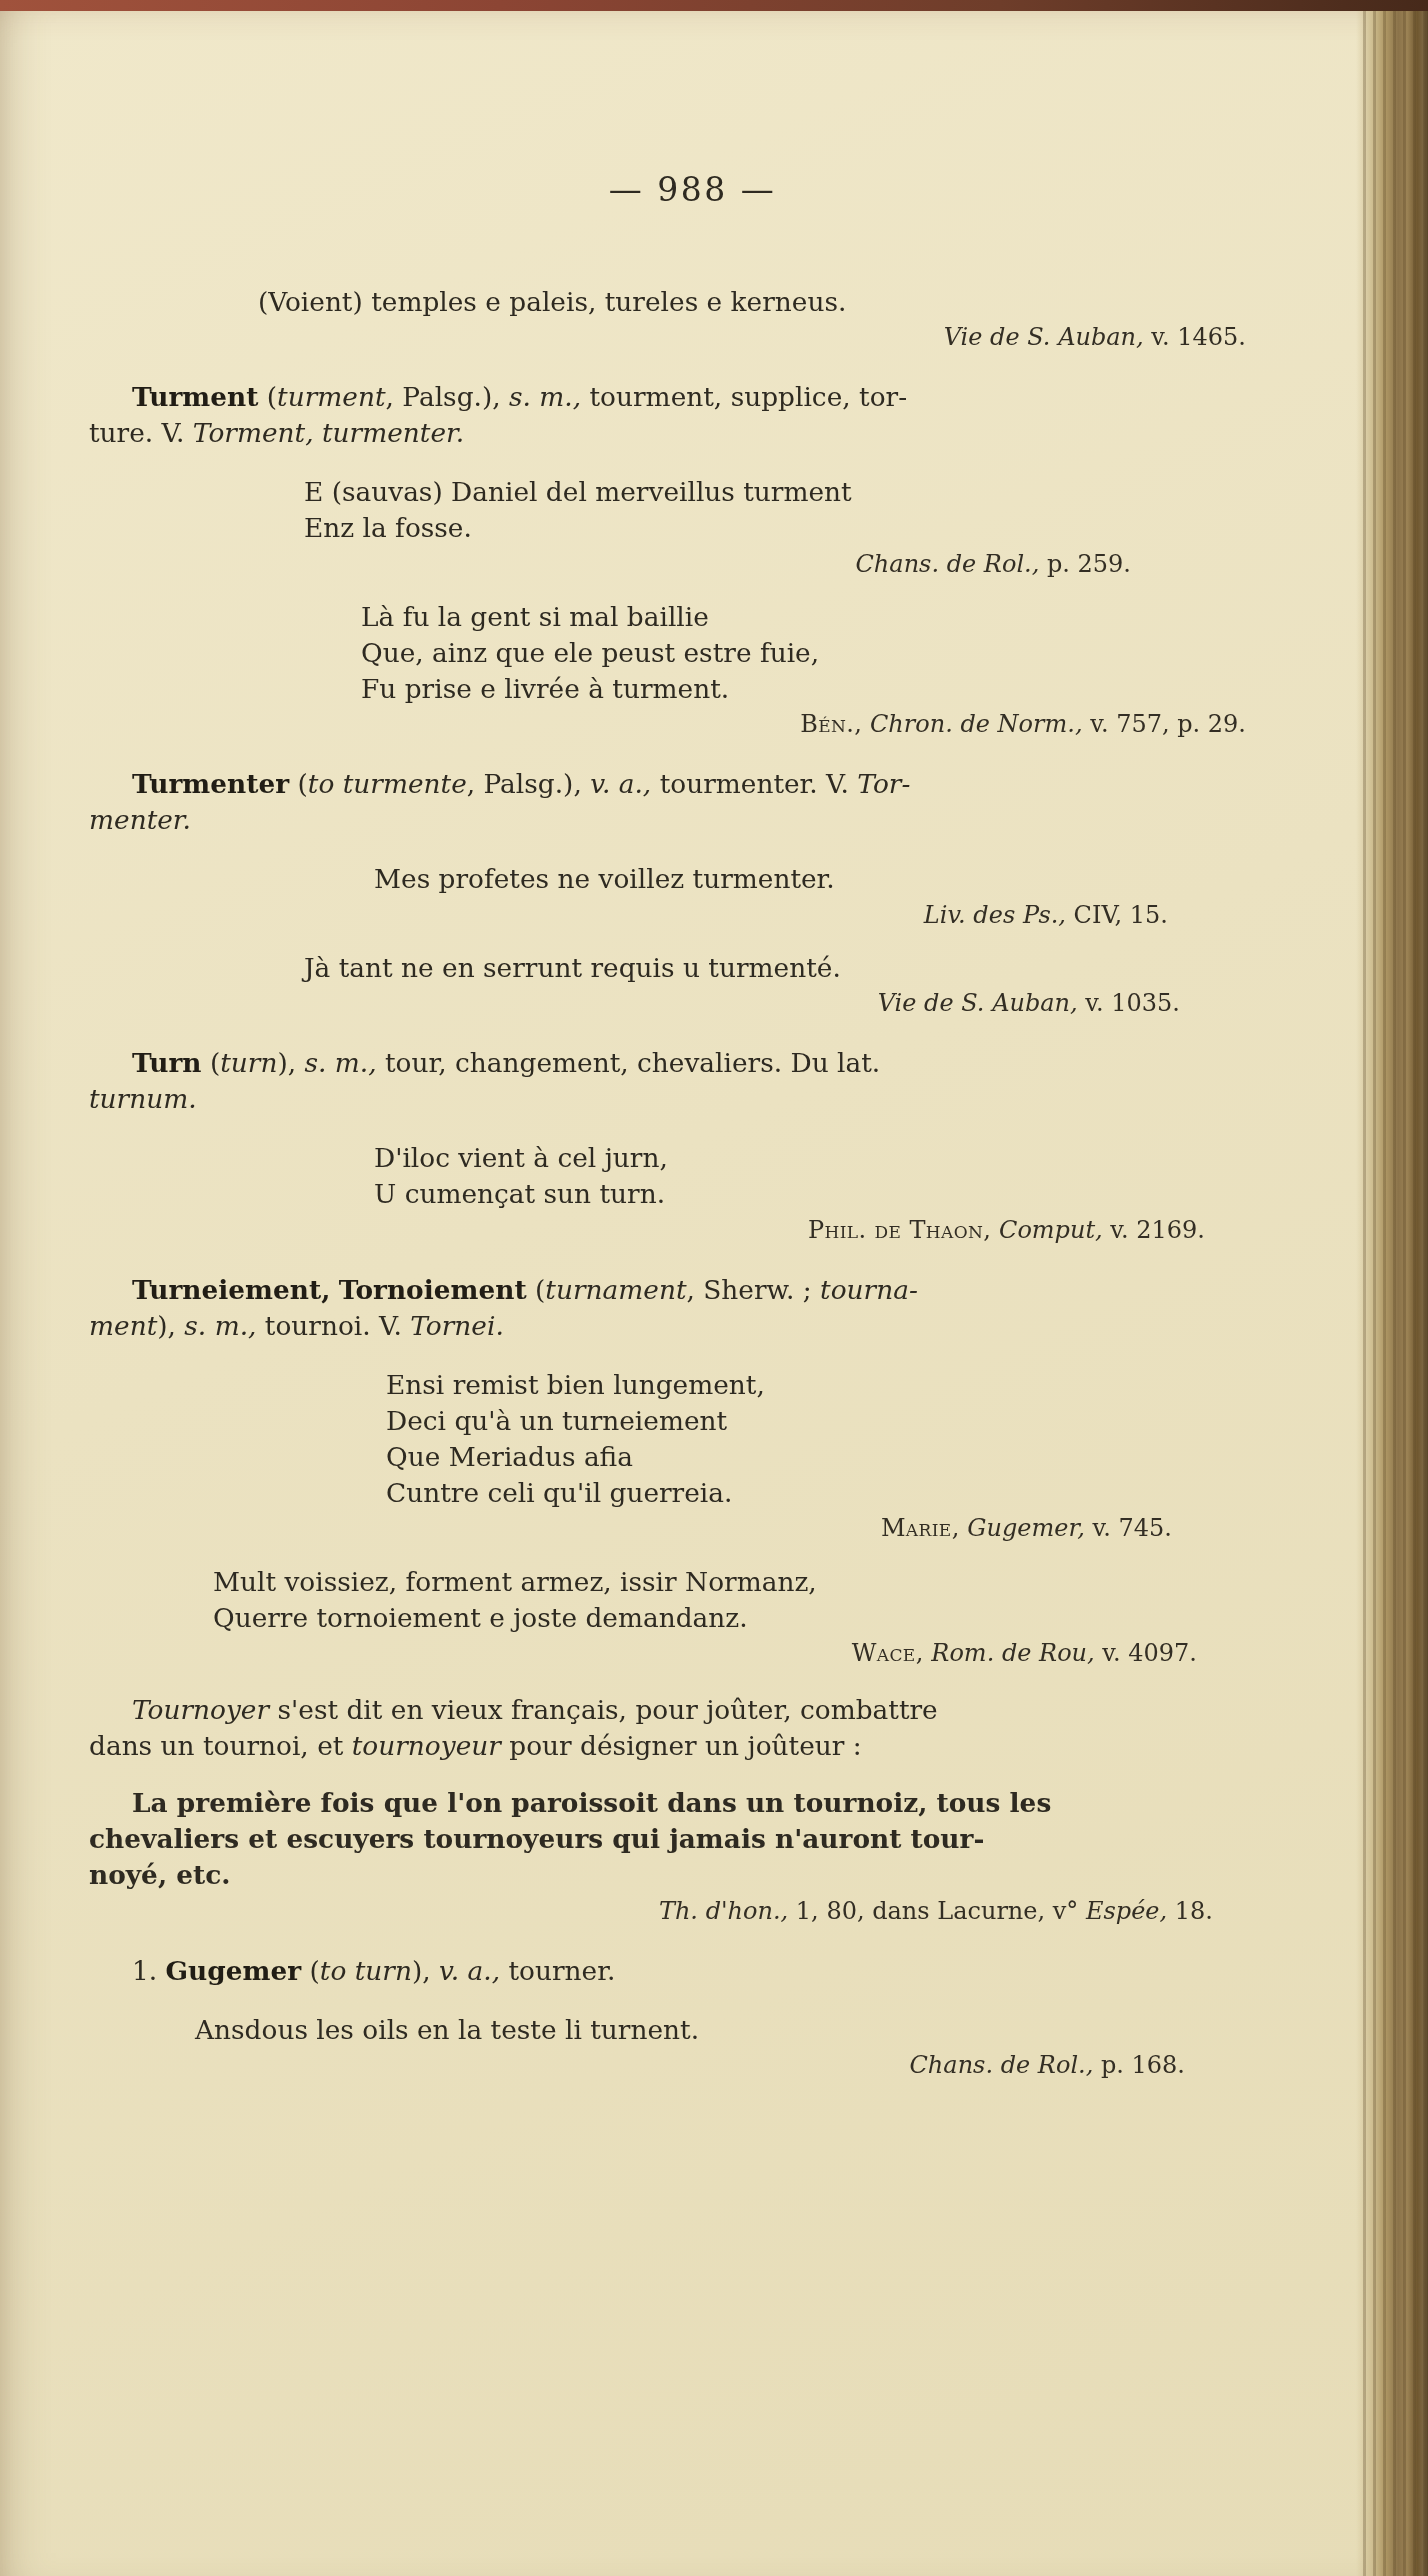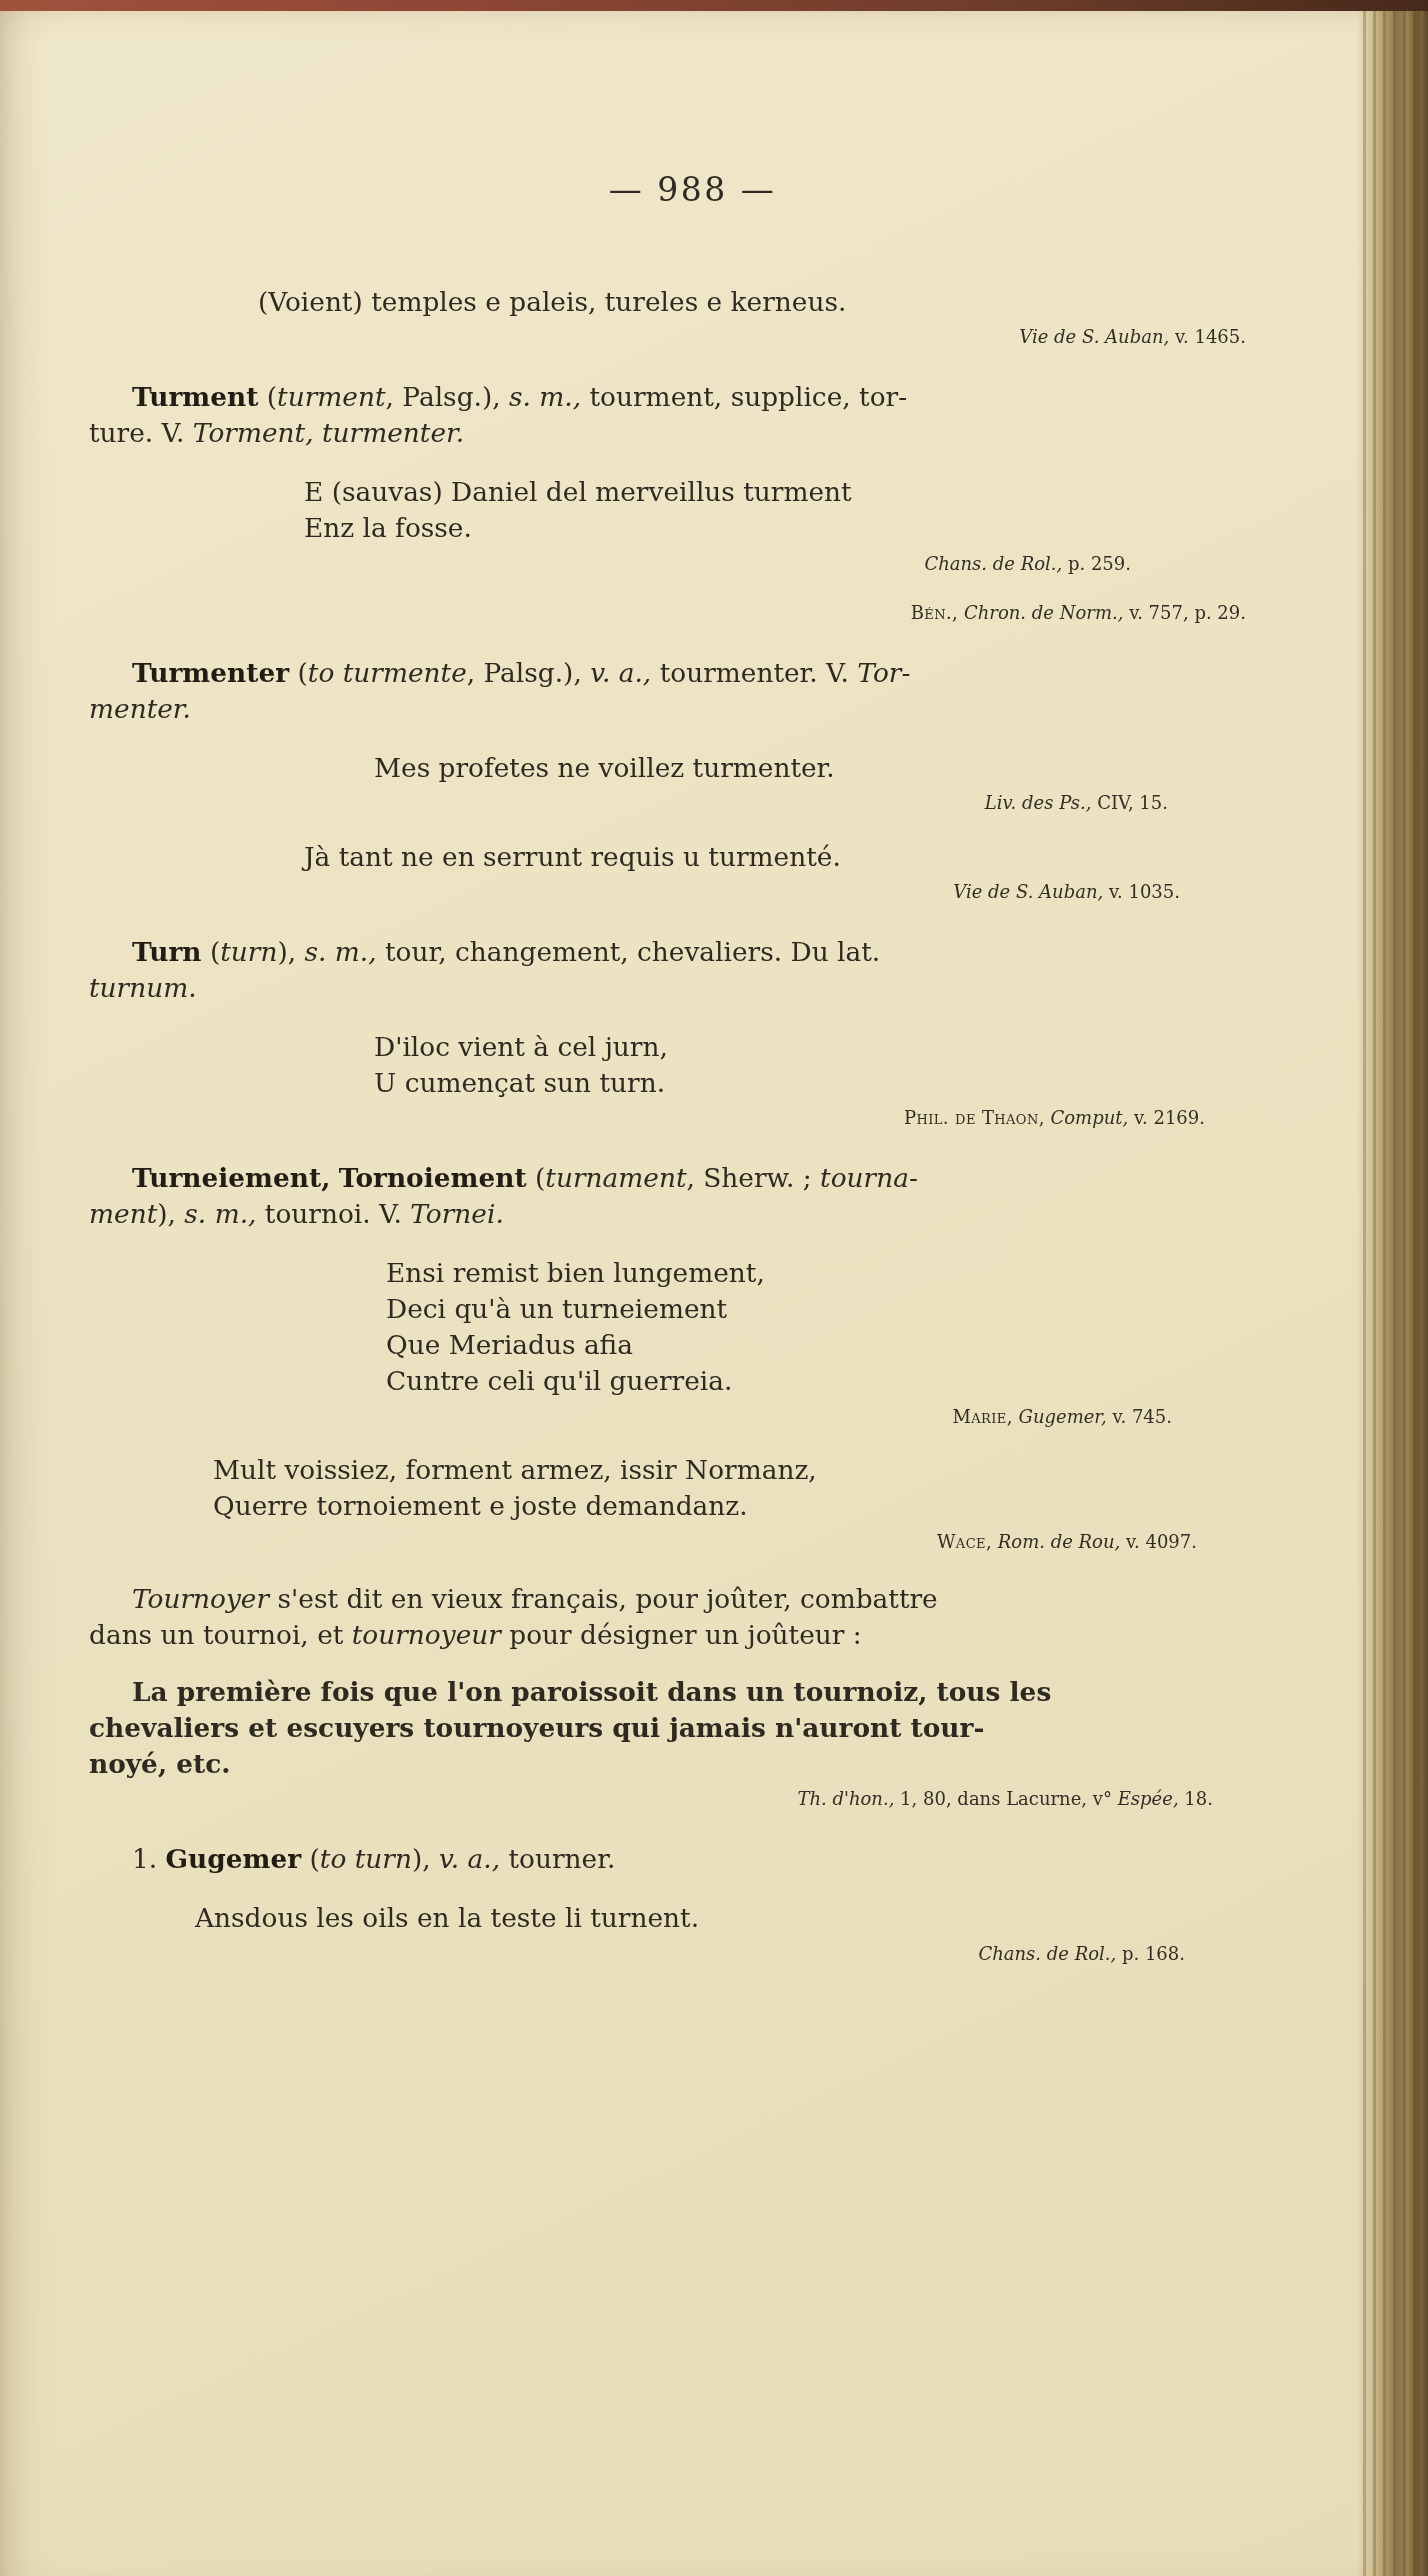--- a/index.html
+++ b/index.html
@@ -9,21 +9,21 @@
     box-shadow:inset 33px 0 50px -37px rgba(110,85,50,.45), inset 0 30px 41px -33px rgba(120,60,40,.30);}
   .edge-top{position:absolute;top:0;left:0;width:100%;height:10.7px;z-index:3;
     background:linear-gradient(to right,#a0523c 0%,#8c4534 35%,#6e3d2a 70%,#46291a 100%);}
   .edge-right{position:absolute;top:0;right:0;width:73px;height:100%;z-index:2;
     background:
       repeating-linear-gradient(to right,rgba(80,60,30,0) 0 7.4px,rgba(80,60,30,.28) 7.4px 10px),
       linear-gradient(to right,rgba(230,220,185,0) 0%,#cfbf92 22%,#af9865 40%,#8b734a 58%,#9c8355 70%,#6f572f 84%,#7d6742 92%,#513d22 100%);}
   .content{position:absolute;left:89px;top:172px;width:1207px;font-size:26.4px;line-height:36px;z-index:1;}
   .pagenum{text-align:center;font-size:33px;letter-spacing:2.5px;margin:0 0 76px;}
   .verse{margin:21.5px 0 3.3px;}
-  .cite{font-size:18px;line-height:28px;text-align:right;margin:3.3px 0 21.5px;color:#332e24;}
+  .cite{font-size:24px;line-height:28px;text-align:right;margin:3.3px 0 21.5px;color:#332e24;}
   .entry{margin:28px 0 23px;}
   .para{margin:25px 0 18px;}
   .prose{margin:21.5px 0 1.7px;font-weight:bold;}
   .line{min-height:36px;}
   .indent{padding-left:43px;}
   b{font-weight:bold;color:#211d15;}
   i{font-style:italic;}
   .sc{font-variant:small-caps;letter-spacing:0.4px;text-align:center;}
   .ml150{margin-left:124px}.ml205{margin-left:169px}.ml220{margin-left:106px}.ml260{margin-left:215px}
   .ml330{margin-left:272px}.ml345{margin-left:285px}.ml360{margin-left:297px}
@@ -50,20 +50,25 @@
       <div class="line indent"><b>Turment</b><span> (</span><i>turment</i><span>, Palsg.), </span><i>s. m.,</i><span> tourment, supplice, tor-</span></div>
       <div class="line"><span>ture. V. </span><i>Torment, turmenter.</i></div>
     </div>
 
     <div class="verse ml260">
       <div class="vl">E (sauvas) Daniel del merveillus turment</div>
       <div class="vl">Enz la fosse.</div>
     </div>
     <div class="cite pr200"><i>Chans. de Rol.,</i><span> p. 259.</span></div>
 
+    <div class="verse ml330">
+      <div class="vl">Là fu la gent si mal baillie</div>
+      <div class="vl">Que, ainz que ele peust estre fuie,</div>
+      <div class="vl">Fu prise e livrée à turment.</div>
+    </div>
     <div class="cite pr60"><span class="sc">Bén.,</span><i> Chron. de Norm.,</i><span> v. 757, p. 29.</span></div>
 
     <div class="entry">
       <div class="line indent"><b>Turmenter</b><span> (</span><i>to turmente</i><span>, Palsg.), </span><i>v. a.,</i><span> tourmenter. V. </span><i>Tor-</i></div>
       <div class="line"><i>menter.</i></div>
     </div>
 
     <div class="verse ml345">
       <div class="vl">Mes profetes ne voillez turmenter.</div>
     </div>

